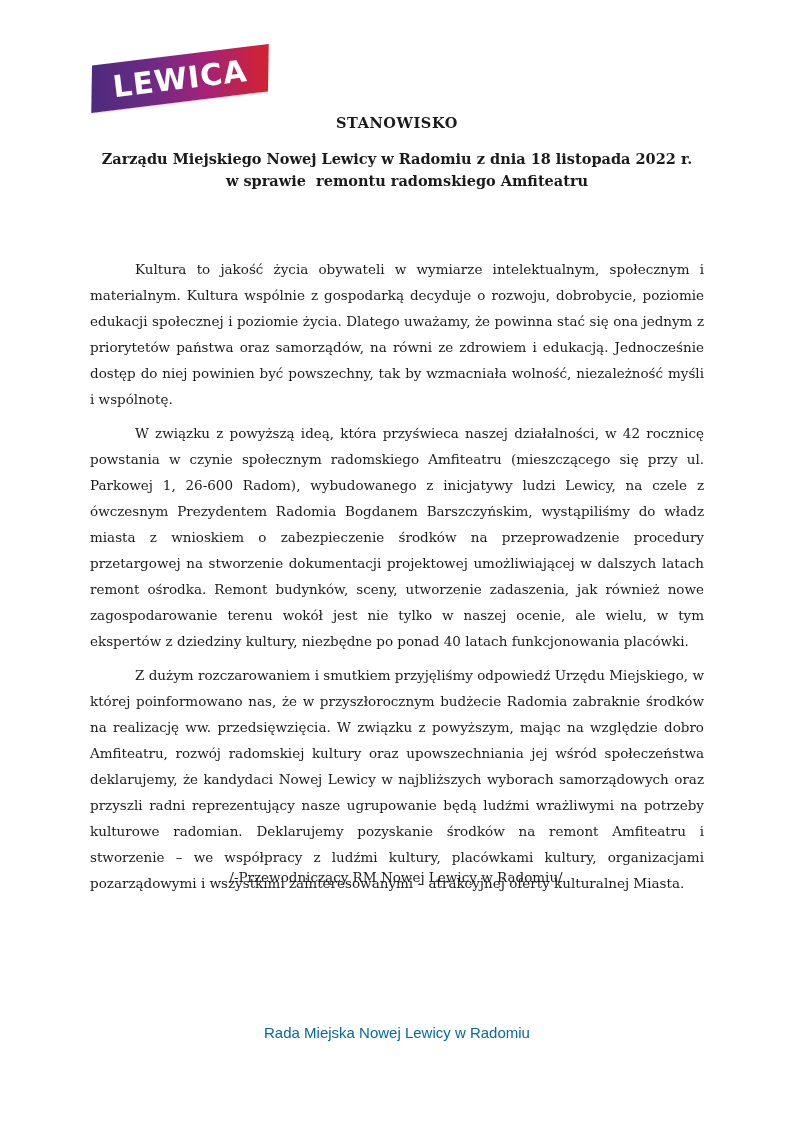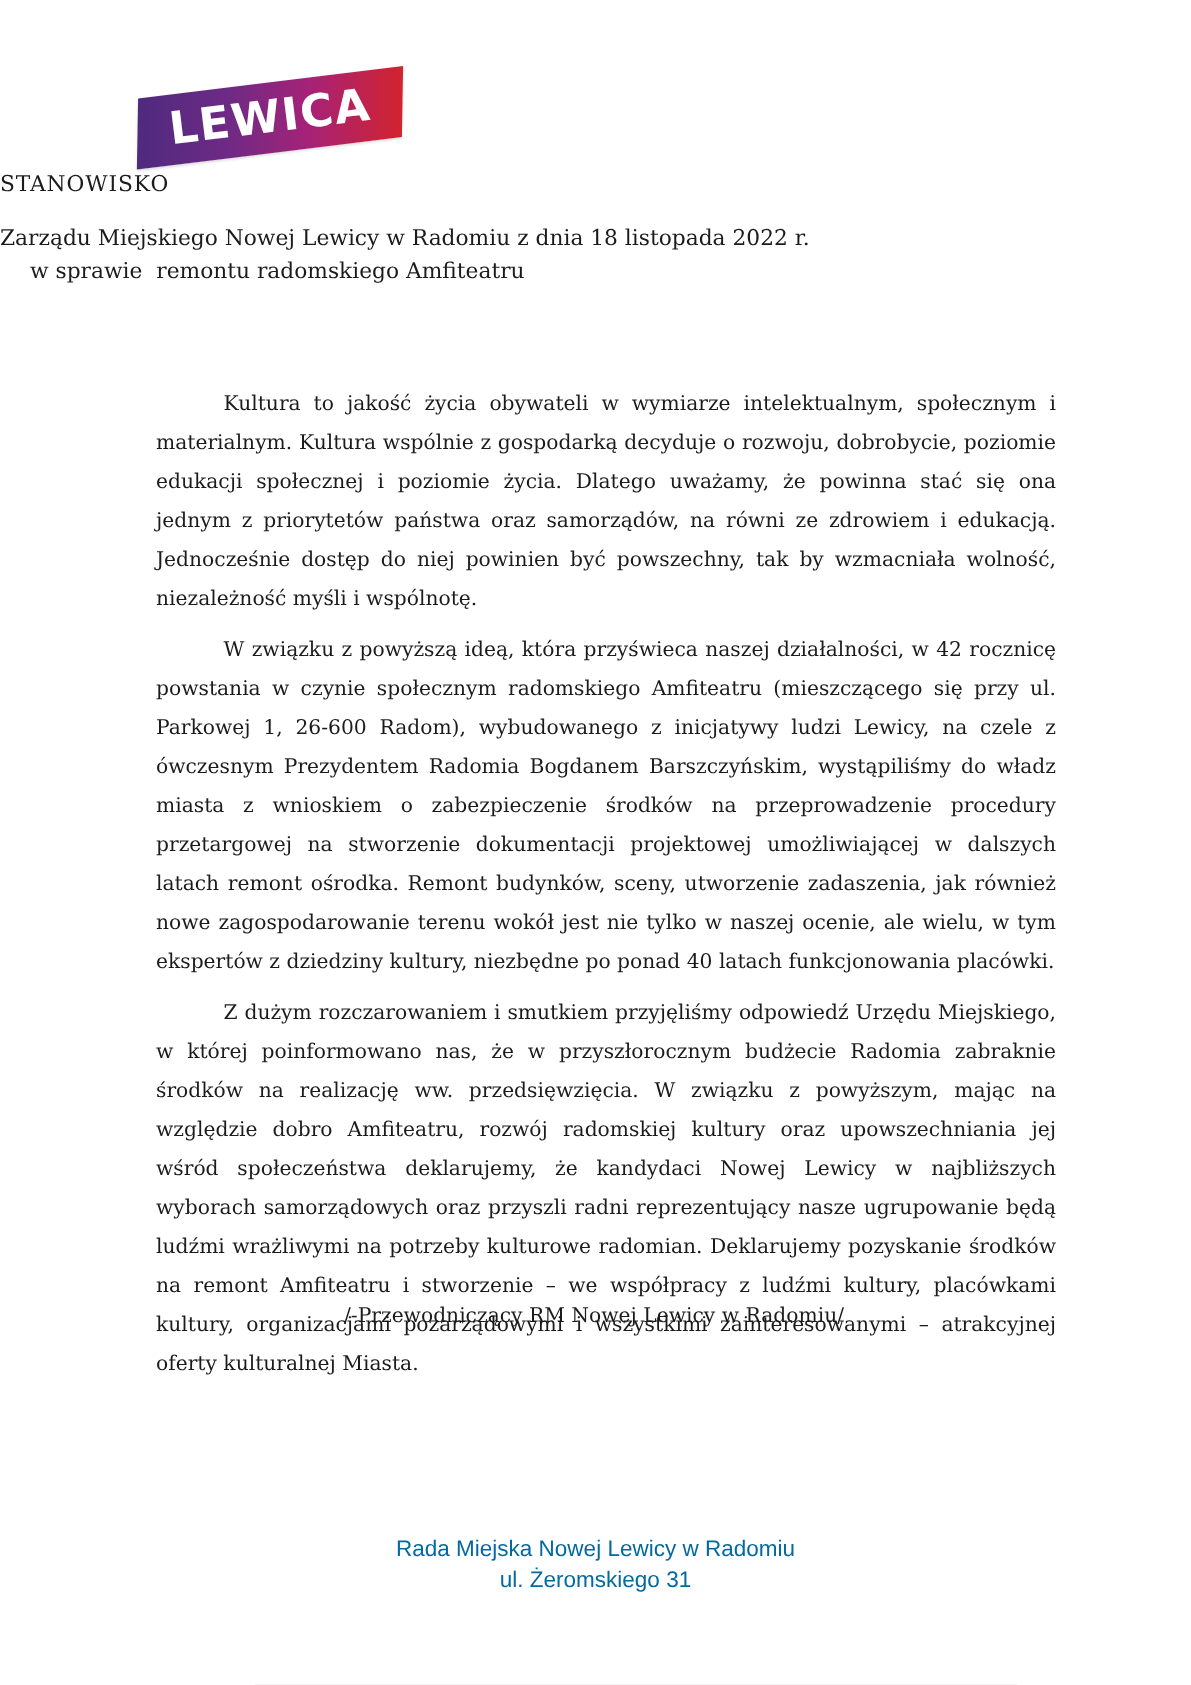--- a/index.html
+++ b/index.html
@@ -30,35 +30,35 @@
     font-family:"DejaVu Sans", sans-serif;
     font-weight:bold;
     font-size:30px;
     letter-spacing:1px;
     color:#ffffff;
   }
   
   .headings{
     position:absolute;
     top:113px;left:0;right:0;
-    text-align:left;
-    font-weight:normal;
+    text-align:center;
+    font-weight:bold;
   }
   .h1{font-size:14.5px;letter-spacing:0.6px;line-height:20px;margin-bottom:16px;}
   .h2{font-size:14.5px;line-height:20px;margin-bottom:2px;}
   .h3{font-size:14.5px;line-height:20px;white-space:pre-wrap;padding-left:20px;}
   
   .body-text{
     position:absolute;
     top:256px;left:90px;right:90px;
     font-size:13.5px;
     line-height:26px;
     text-align:justify;
   }
-  .body-text p{margin:0 0 8px 14px;text-indent:45px;}
+  .body-text p{margin:0 0 8px 0;text-indent:45px;}
   
   .signature{
     position:absolute;
     top:862px;right:92px;left:90px;
     text-align:right;
     font-size:13.5px;
     line-height:31px;
   }
   .signature .role{text-align:center;}
   
@@ -92,16 +92,15 @@
     <p>W związku z powyższą ideą, która przyświeca naszej działalności, w 42 rocznicę powstania w czynie społecznym radomskiego Amfiteatru (mieszczącego się przy ul. Parkowej 1, 26-600 Radom), wybudowanego z inicjatywy ludzi Lewicy, na czele z ówczesnym Prezydentem Radomia Bogdanem Barszczyńskim, wystąpiliśmy do władz miasta z wnioskiem o zabezpieczenie środków na przeprowadzenie procedury przetargowej na stworzenie dokumentacji projektowej umożliwiającej w dalszych latach remont ośrodka. Remont budynków, sceny, utworzenie zadaszenia, jak również nowe zagospodarowanie terenu wokół jest nie tylko w naszej ocenie, ale wielu, w tym ekspertów z dziedziny kultury, niezbędne po ponad 40 latach funkcjonowania placówki.</p>
     <p>Z dużym rozczarowaniem i smutkiem przyjęliśmy odpowiedź Urzędu Miejskiego, w której poinformowano nas, że w przyszłorocznym budżecie Radomia zabraknie środków na realizację ww. przedsięwzięcia. W związku z powyższym, mając na względzie dobro Amfiteatru, rozwój radomskiej kultury oraz upowszechniania jej wśród społeczeństwa deklarujemy, że kandydaci Nowej Lewicy w najbliższych wyborach samorządowych oraz przyszli radni reprezentujący nasze ugrupowanie będą ludźmi wrażliwymi na potrzeby kulturowe radomian. Deklarujemy pozyskanie środków na remont Amfiteatru i stworzenie – we współpracy z ludźmi kultury, placówkami kultury, organizacjami pozarządowymi i wszystkimi zainteresowanymi – atrakcyjnej oferty kulturalnej Miasta.</p>
   </div>
 
   <div class="signature">
     <div class="role">/-Przewodniczący RM Nowej Lewicy w Radomiu/</div>
   </div>
 
   <div class="footer">
     <div>Rada Miejska Nowej Lewicy w Radomiu</div>
-    <div>ul. Żeromskiego 31</div>
   </div>
 
 </div>
 
 </body></html>

